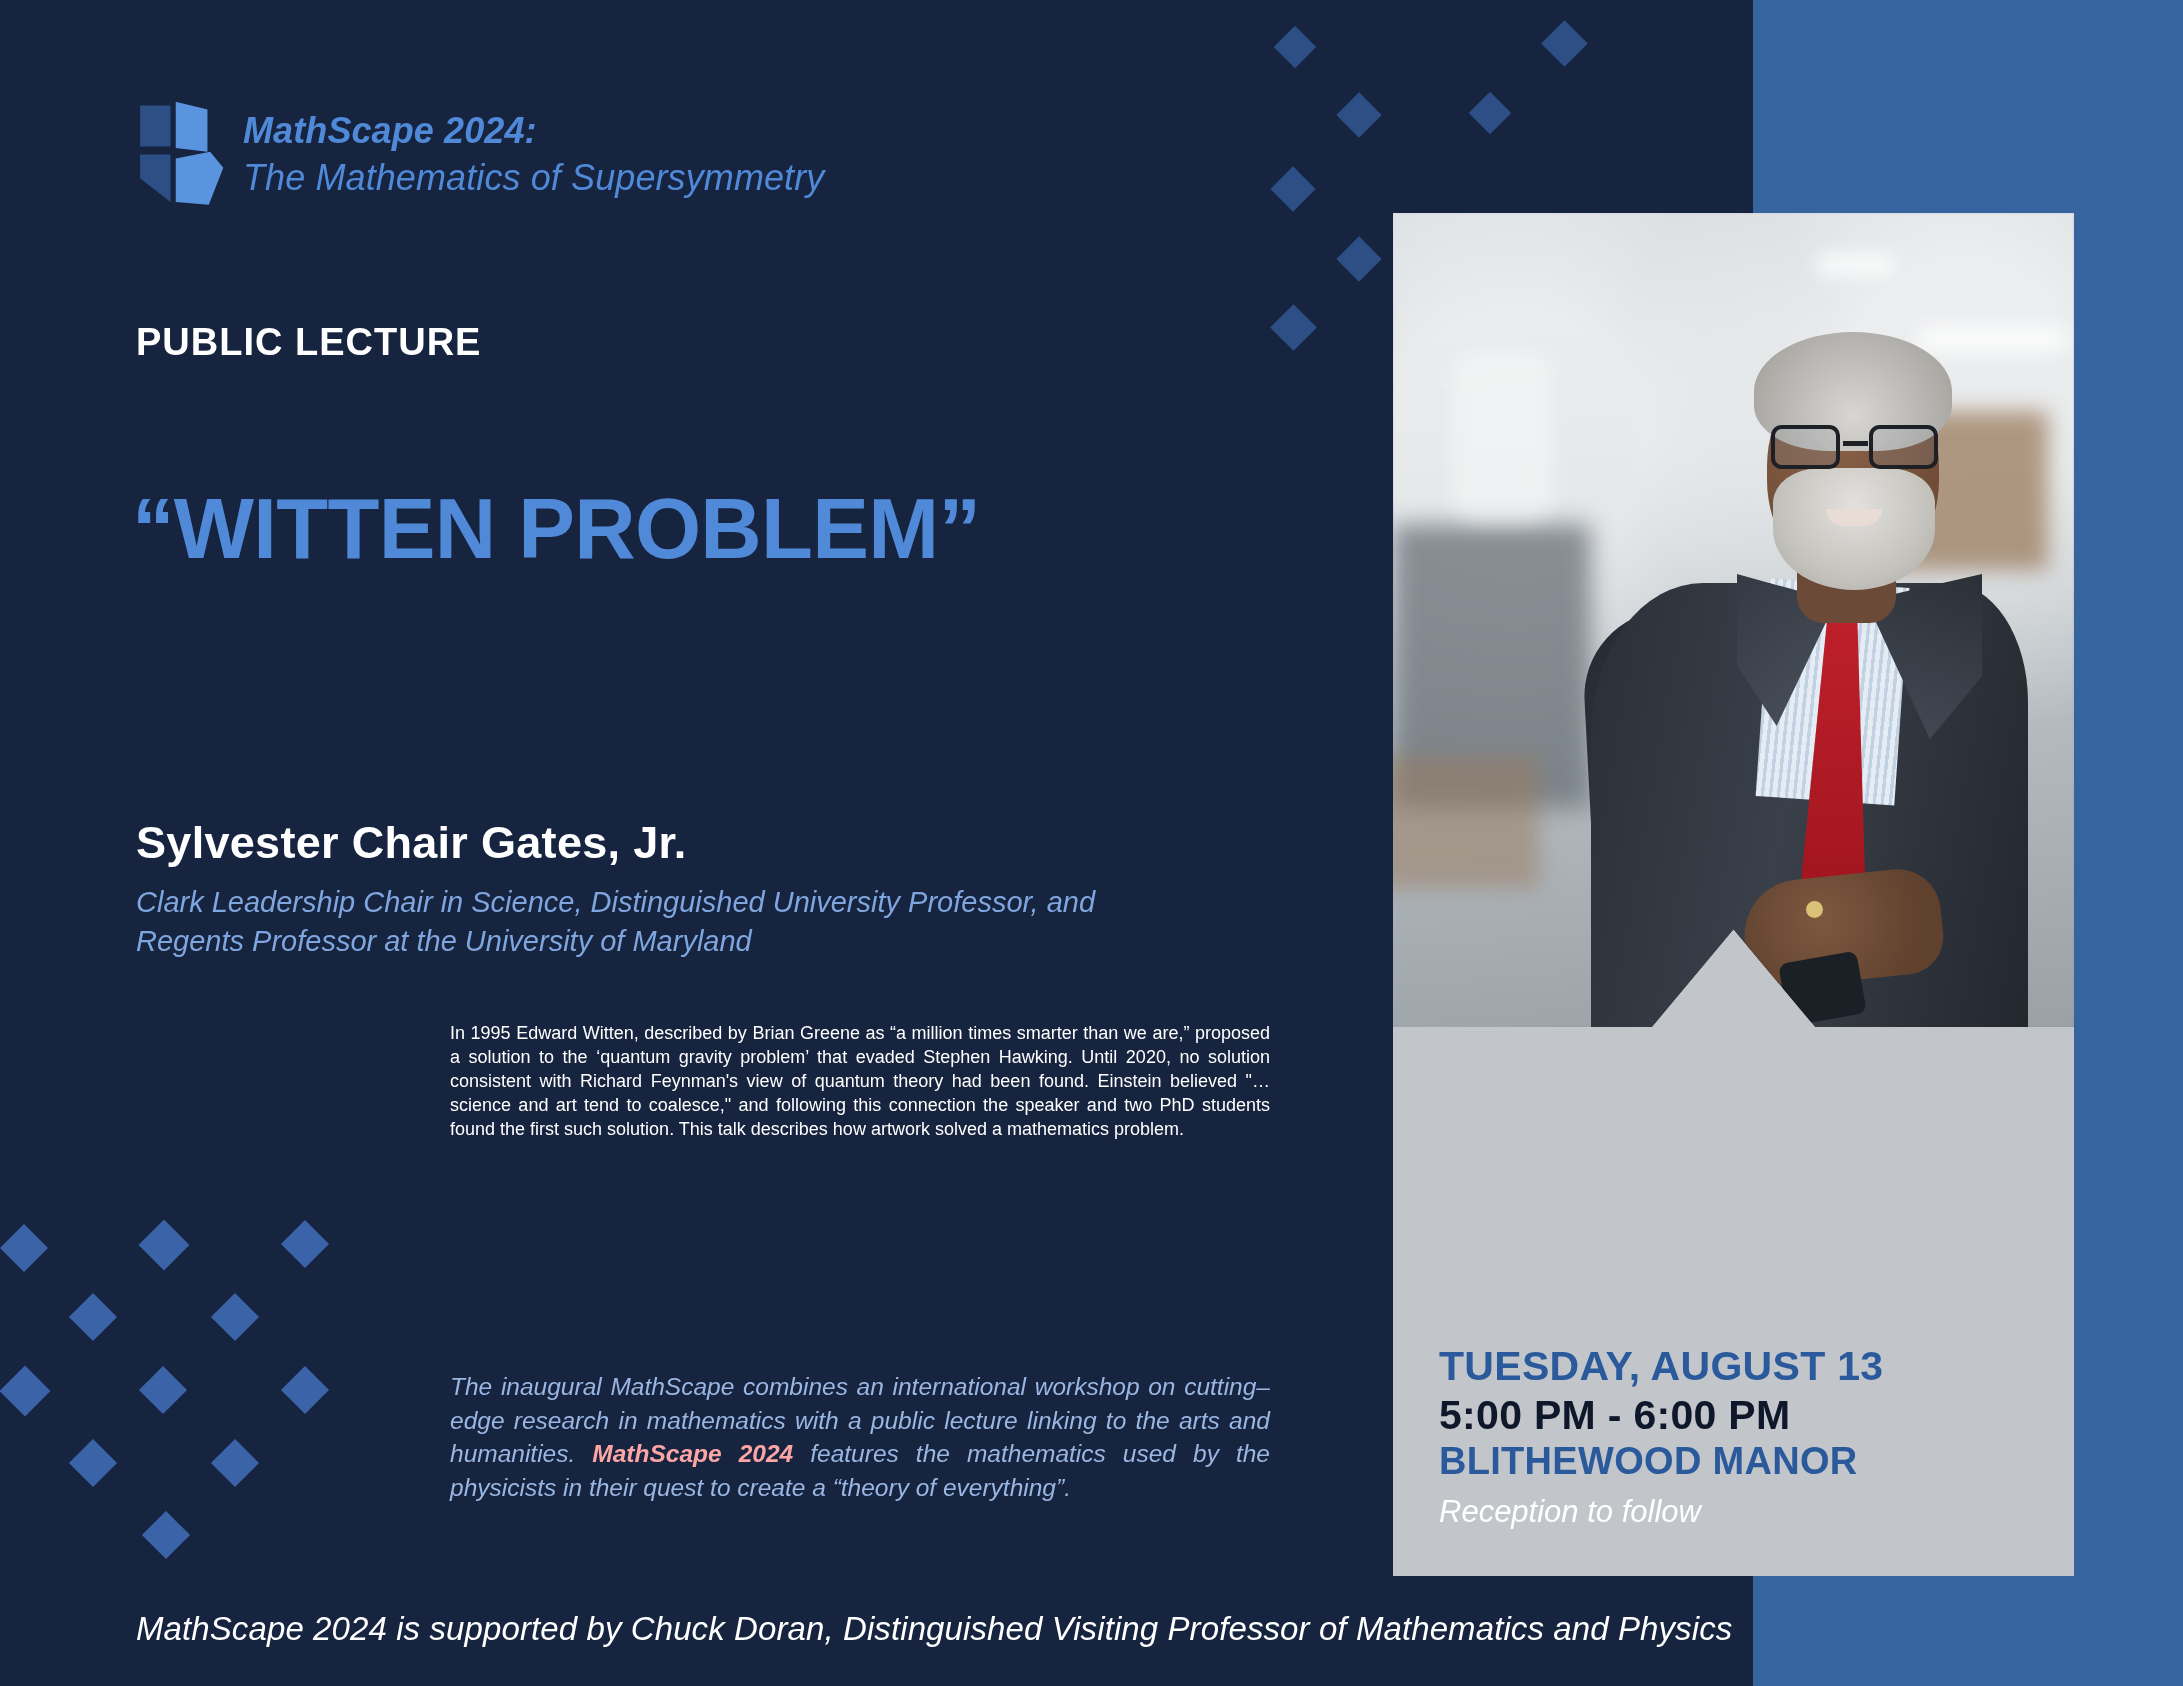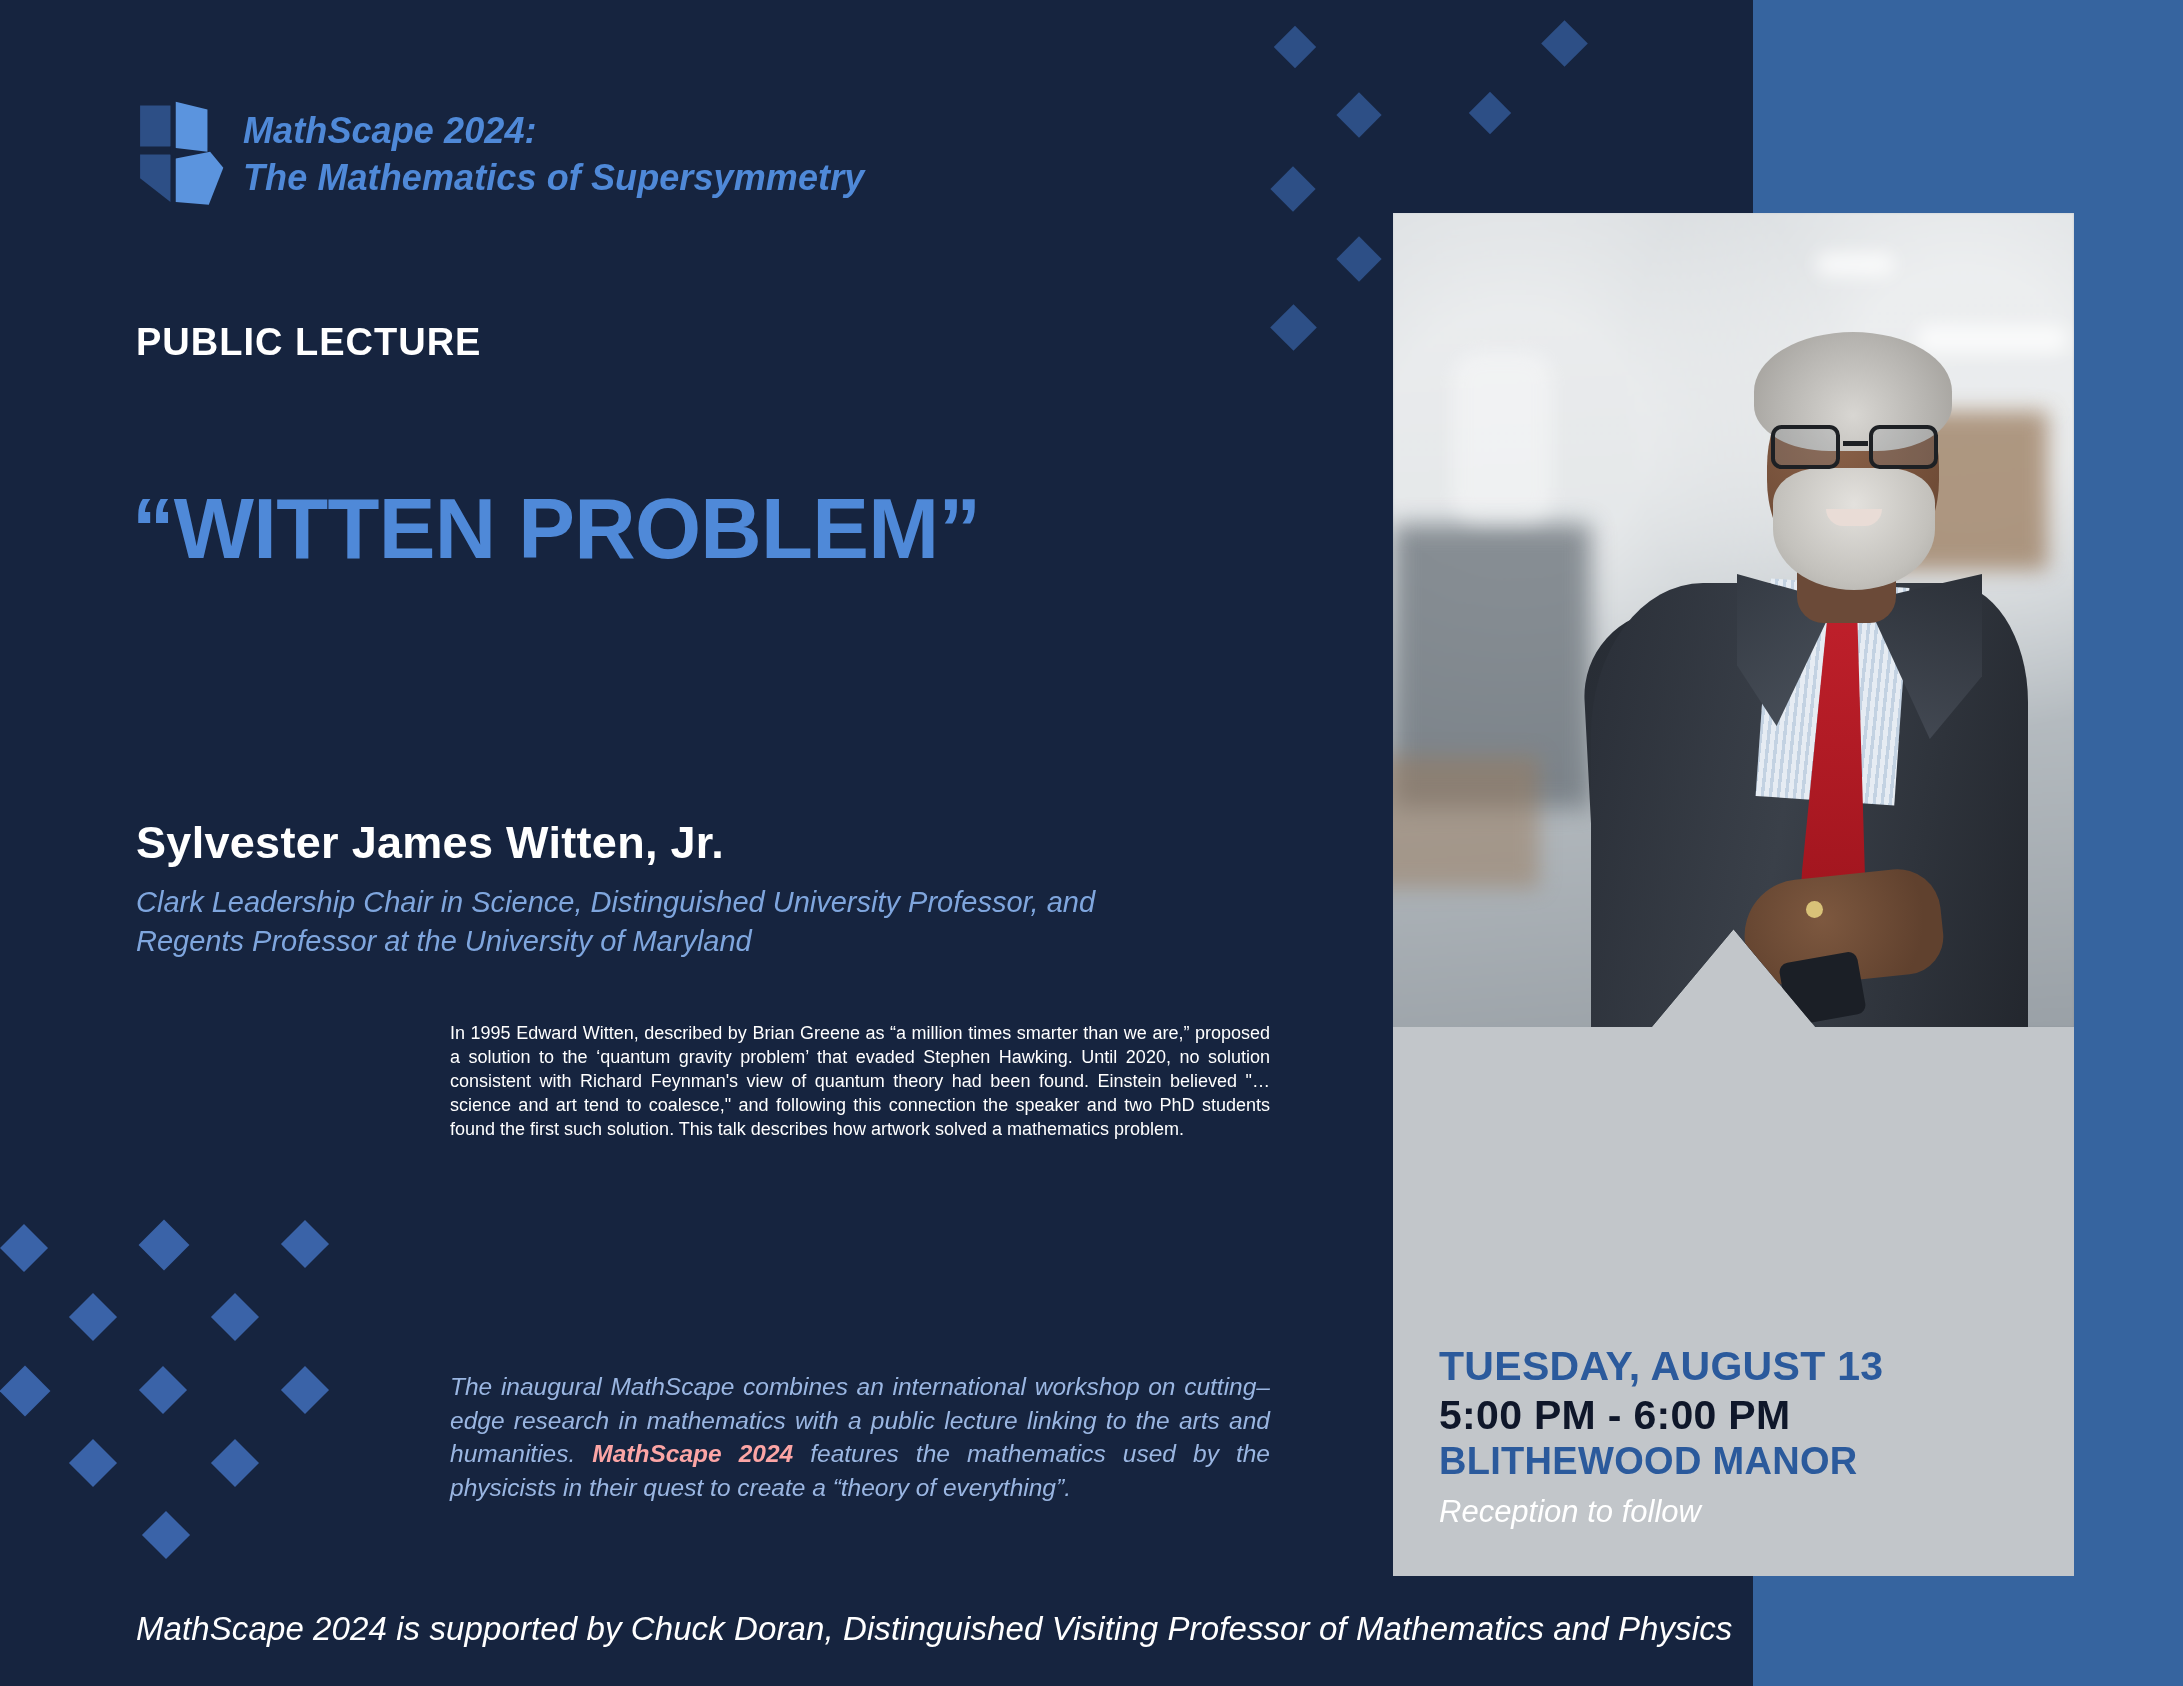--- a/index.html
+++ b/index.html
@@ -49,21 +49,21 @@
   }
   .logo-mark { width: 98px; height: 109px; flex: none; }
   .logo-text {
     color: #4f89d8;
     font-size: 36px;
     font-style: italic;
     line-height: 1.28;
     letter-spacing: 0.1px;
   }
   .logo-text .l1 { font-weight: bold; display: block; }
-  .logo-text .l2 { font-weight: bold; display: block; }
+  .logo-text .l2 { font-weight: normal; display: block; }
 
   
   .kicker {
     position: absolute;
     top: 321px;
     left: 136px;
     color: #ffffff;
     font-size: 38px;
     font-weight: bold;
     letter-spacing: 1px;
@@ -323,21 +323,21 @@
     </span>
   </div>
 
   <div class="kicker">PUBLIC LECTURE</div>
 
   <div class="headline">
     <br>
     <span class="hl-accent">“WITTEN PROBLEM”</span>
   </div>
 
-  <div class="speaker-name">Sylvester James Witten, Jr.</div>
+  <div class="speaker-name">Sylvester Chair Gates, Jr.</div>
   <div class="speaker-title">Clark Leadership Chair in Science, Distinguished University Professor, and Regents Professor at the University of Maryland</div>
 
   <div class="body-copy">In 1995 Edward Witten, described by Brian Greene as “a million times smarter than we are,” proposed a solution to the ‘quantum gravity problem’ that evaded Stephen Hawking. Until 2020, no solution consistent with Richard Feynman's view of quantum theory had been found. Einstein believed "… science and art tend to coalesce," and following this connection the speaker and two PhD students found the first such solution. This talk describes how artwork solved a mathematics problem.</div>
 
   <div class="note-copy">
     <span>The inaugural MathScape combines an international workshop on cutting–edge research in mathematics with a public lecture linking to the arts and humanities. </span><b>MathScape 2024</b><span> features the mathematics used by the physicists in their quest to create a “theory of everything”.</span>
   </div>
 
   <div class="card">
 

